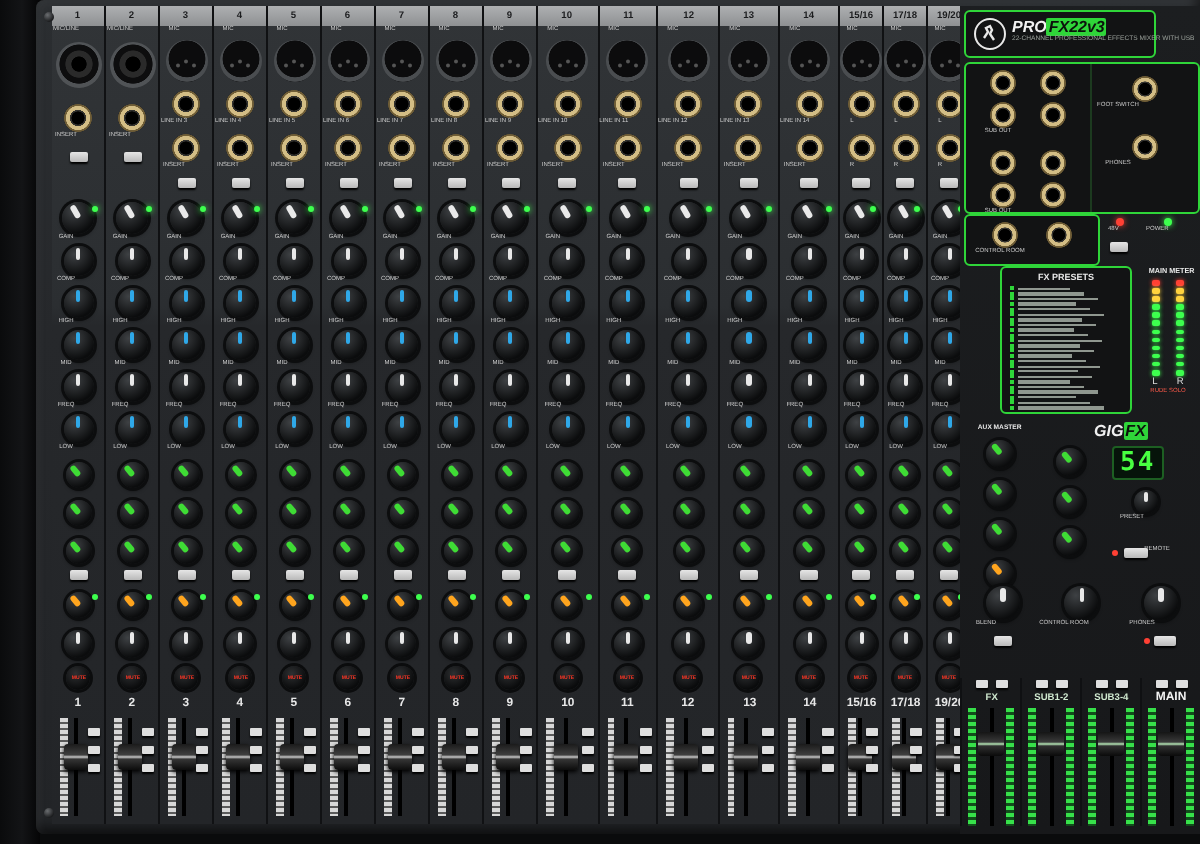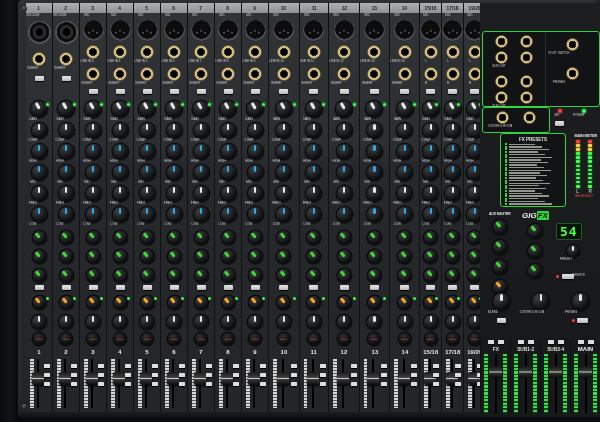--- a/index.html
+++ b/index.html
@@ -1847,20 +1847,31 @@
             <div class="fbtns">
               <div class="fbtn"></div>
               <div class="fbtn"></div>
               <div class="fbtn"></div>
             </div>
           </div>
         </div>
       </div>
   <div id="master">
 
+    <div class="gbox" id="logo">
+      <span class="runner">
+        <svg width="11" height="11" viewBox="0 0 11 11">
+              <path d="M3 8 L5 5 L4 3 L6 2 L7 4 L6 6 L8 9" stroke="#e8e8e8" stroke-width="1.2" fill="none"></path>
+            </svg>
+      </span>
+      <span class="logotxt">
+        <span class="logoline"><span>PRO</span><span class="hl">FX22v3</span></span>
+        <span class="tagline">22-CHANNEL PROFESSIONAL EFFECTS MIXER WITH USB</span>
+      </span>
+    </div>
 
     <div class="gbox" id="iobox" style="left: 2px; top: 28px; width: 116px; height: 74px; display: flex;">
           <div style="width: 62px; display: flex; flex-direction: column; align-items: center; padding-top: 2px;">
             <div style="display: grid; grid-template-columns: 13px 13px; gap: 3px 12px; margin-top: 1px;">
               <div class="mjack"></div>
               <div class="mjack"></div>
               <div class="mjack"></div>
               <div class="mjack"></div>
             </div>
             <span class="mt">SUB OUT</span>
@@ -2054,21 +2065,21 @@
                 <i style="background: rgb(63, 220, 53); transform: rotate(-40deg);"></i>
               </div>
             </div>
             <div class="row" style="height: 20px; justify-content: center;">
               <div class="knob" style="width: 14px; height: 14px;">
                 <i style="background: rgb(255, 165, 30); transform: rotate(-40deg);"></i>
               </div>
             </div>
           </div>
           <div style="position: absolute; left: 40px; top: 0px; right: 0px;">
-            <div style="font-size: 8px; font-weight: bold; font-style: italic; color: rgb(240, 240, 240);"><span>GIG</span><span class="gigchip">FX</span></div>
+            <div style="font-size: 8px; font-weight: bold; font-style: italic; color: rgb(240, 240, 240); margin-left: 25px;"><span>GIG</span><span class="gigchip">FX</span></div>
             <div style="position: absolute; left: 0px; top: 10px; width: 26px; display: flex; flex-direction: column; align-items: center;">
               <div class="row" style="height: 20px; justify-content: center;">
                 <div class="knob" style="width: 14px; height: 14px;">
                   <i style="background: rgb(63, 220, 53); transform: rotate(-40deg);"></i>
                 </div>
               </div>
               <div class="row" style="height: 20px; justify-content: center;">
                 <div class="knob" style="width: 14px; height: 14px;">
                   <i style="background: rgb(63, 220, 53); transform: rotate(-40deg);"></i>
                 </div>

